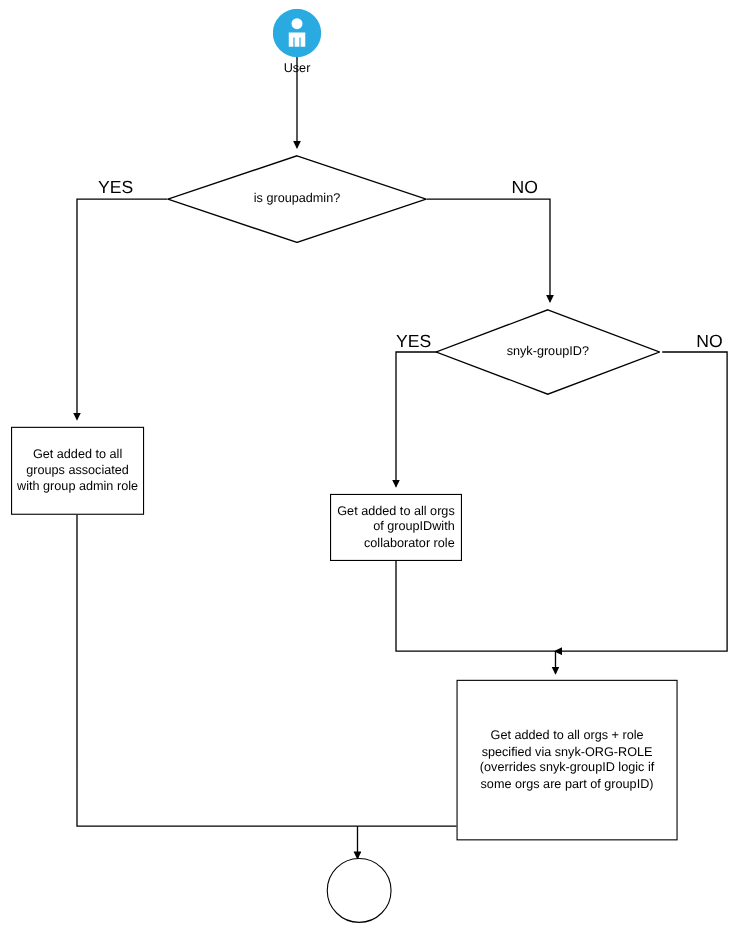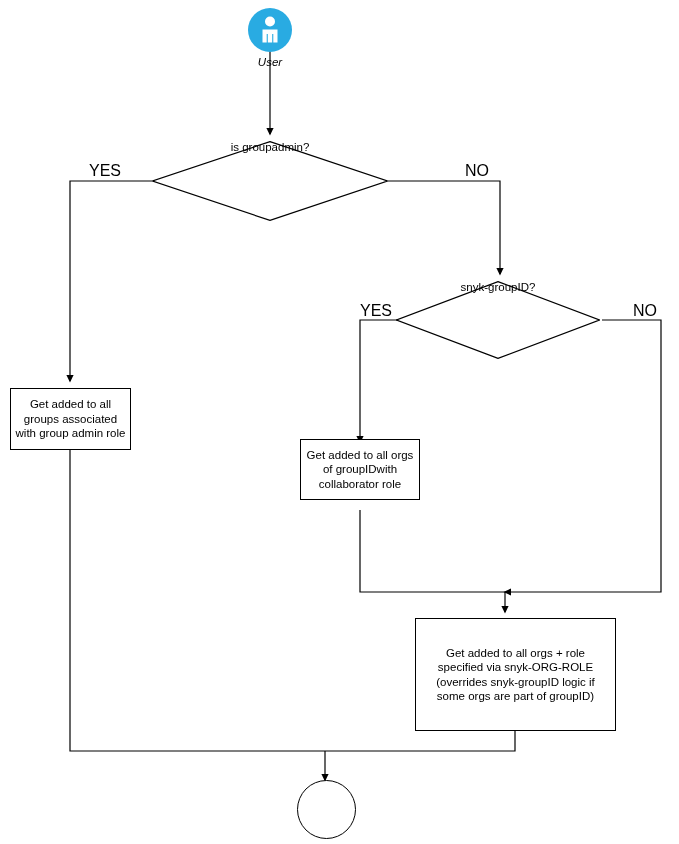--- a/index.html
+++ b/index.html
@@ -36,20 +36,21 @@
     display: flex;
     align-items: center;
     justify-content: center;
     text-align: center;
     font-size: 11.5px;
     line-height: 14.5px;
     white-space: pre-line;
   }
   .diamond-wrap {
     display: flex;
+    align-items: center;
     justify-content: center;
     text-align: center;
     font-size: 11.5px;
   }
   .diamond-label {
     position: relative;
     z-index: 2;
     white-space: nowrap;
   }
   .diamond-shape {
@@ -75,21 +76,20 @@
     z-index: 3;
   }
   .user-label {
     position: absolute;
     font-size: 11.5px;
     line-height: 13px;
     text-align: center;
     width: 80px;
     z-index: 3;
     background: transparent;
-    font-style: italic;
   }
   .terminal {
     position: absolute;
     border: 1px solid #000000;
     border-radius: 50%;
     background: #ffffff;
   }
 </style>
 </head>
 <body>
@@ -144,28 +144,28 @@
 
   <div class="node diamond-wrap" style="left:396px; top:281px; width:204px; height:78px;">
     <svg class="diamond-shape" viewBox="0 0 204 78" preserveAspectRatio="none">
       <polygon points="102,0.6 203.4,39 102,77.4 0.6,39" fill="#FFFFFF" stroke="#000000" stroke-width="1.2" vector-effect="non-scaling-stroke"></polygon>
     </svg>
     <span class="diamond-label">snyk-groupID?</span>
   </div>
   <div class="edge-label" style="left:360px; top:305px;">YES</div>
   <div class="edge-label" style="left:633px; top:305px;">NO</div>
 
-  <div class="node proc" style="left:10px; top:388px; width:121px; height:62px;">Get added to all
+  <div class="node proc" style="left:10px; top:388px; width:121px; height:80px;">Get added to all
 groups associated
 with group admin role</div>
 
-  <div class="node proc" style="left:300px; top:439px; width:120px; height:61px;">Get added to all orgs
+  <div class="node proc" style="left:300px; top:449px; width:120px; height:61px;text-align:right;">Get added to all orgs
 of groupIDwith
 collaborator role</div>
 
-  <div class="node proc" style="left:415px; top:618px; width:201px; height:113px;">Get added to all orgs  + role
+  <div class="node proc" style="left:415px; top:618px; width:201px; height:146px;">Get added to all orgs  + role
 specified via snyk-ORG-ROLE
 (overrides snyk-groupID logic if
 some orgs are part of groupID)</div>
 
   <div class="terminal" style="left:297px; top:780px; width:57px; height:57px;"></div>
 
 </div>
 
 </body></html>

